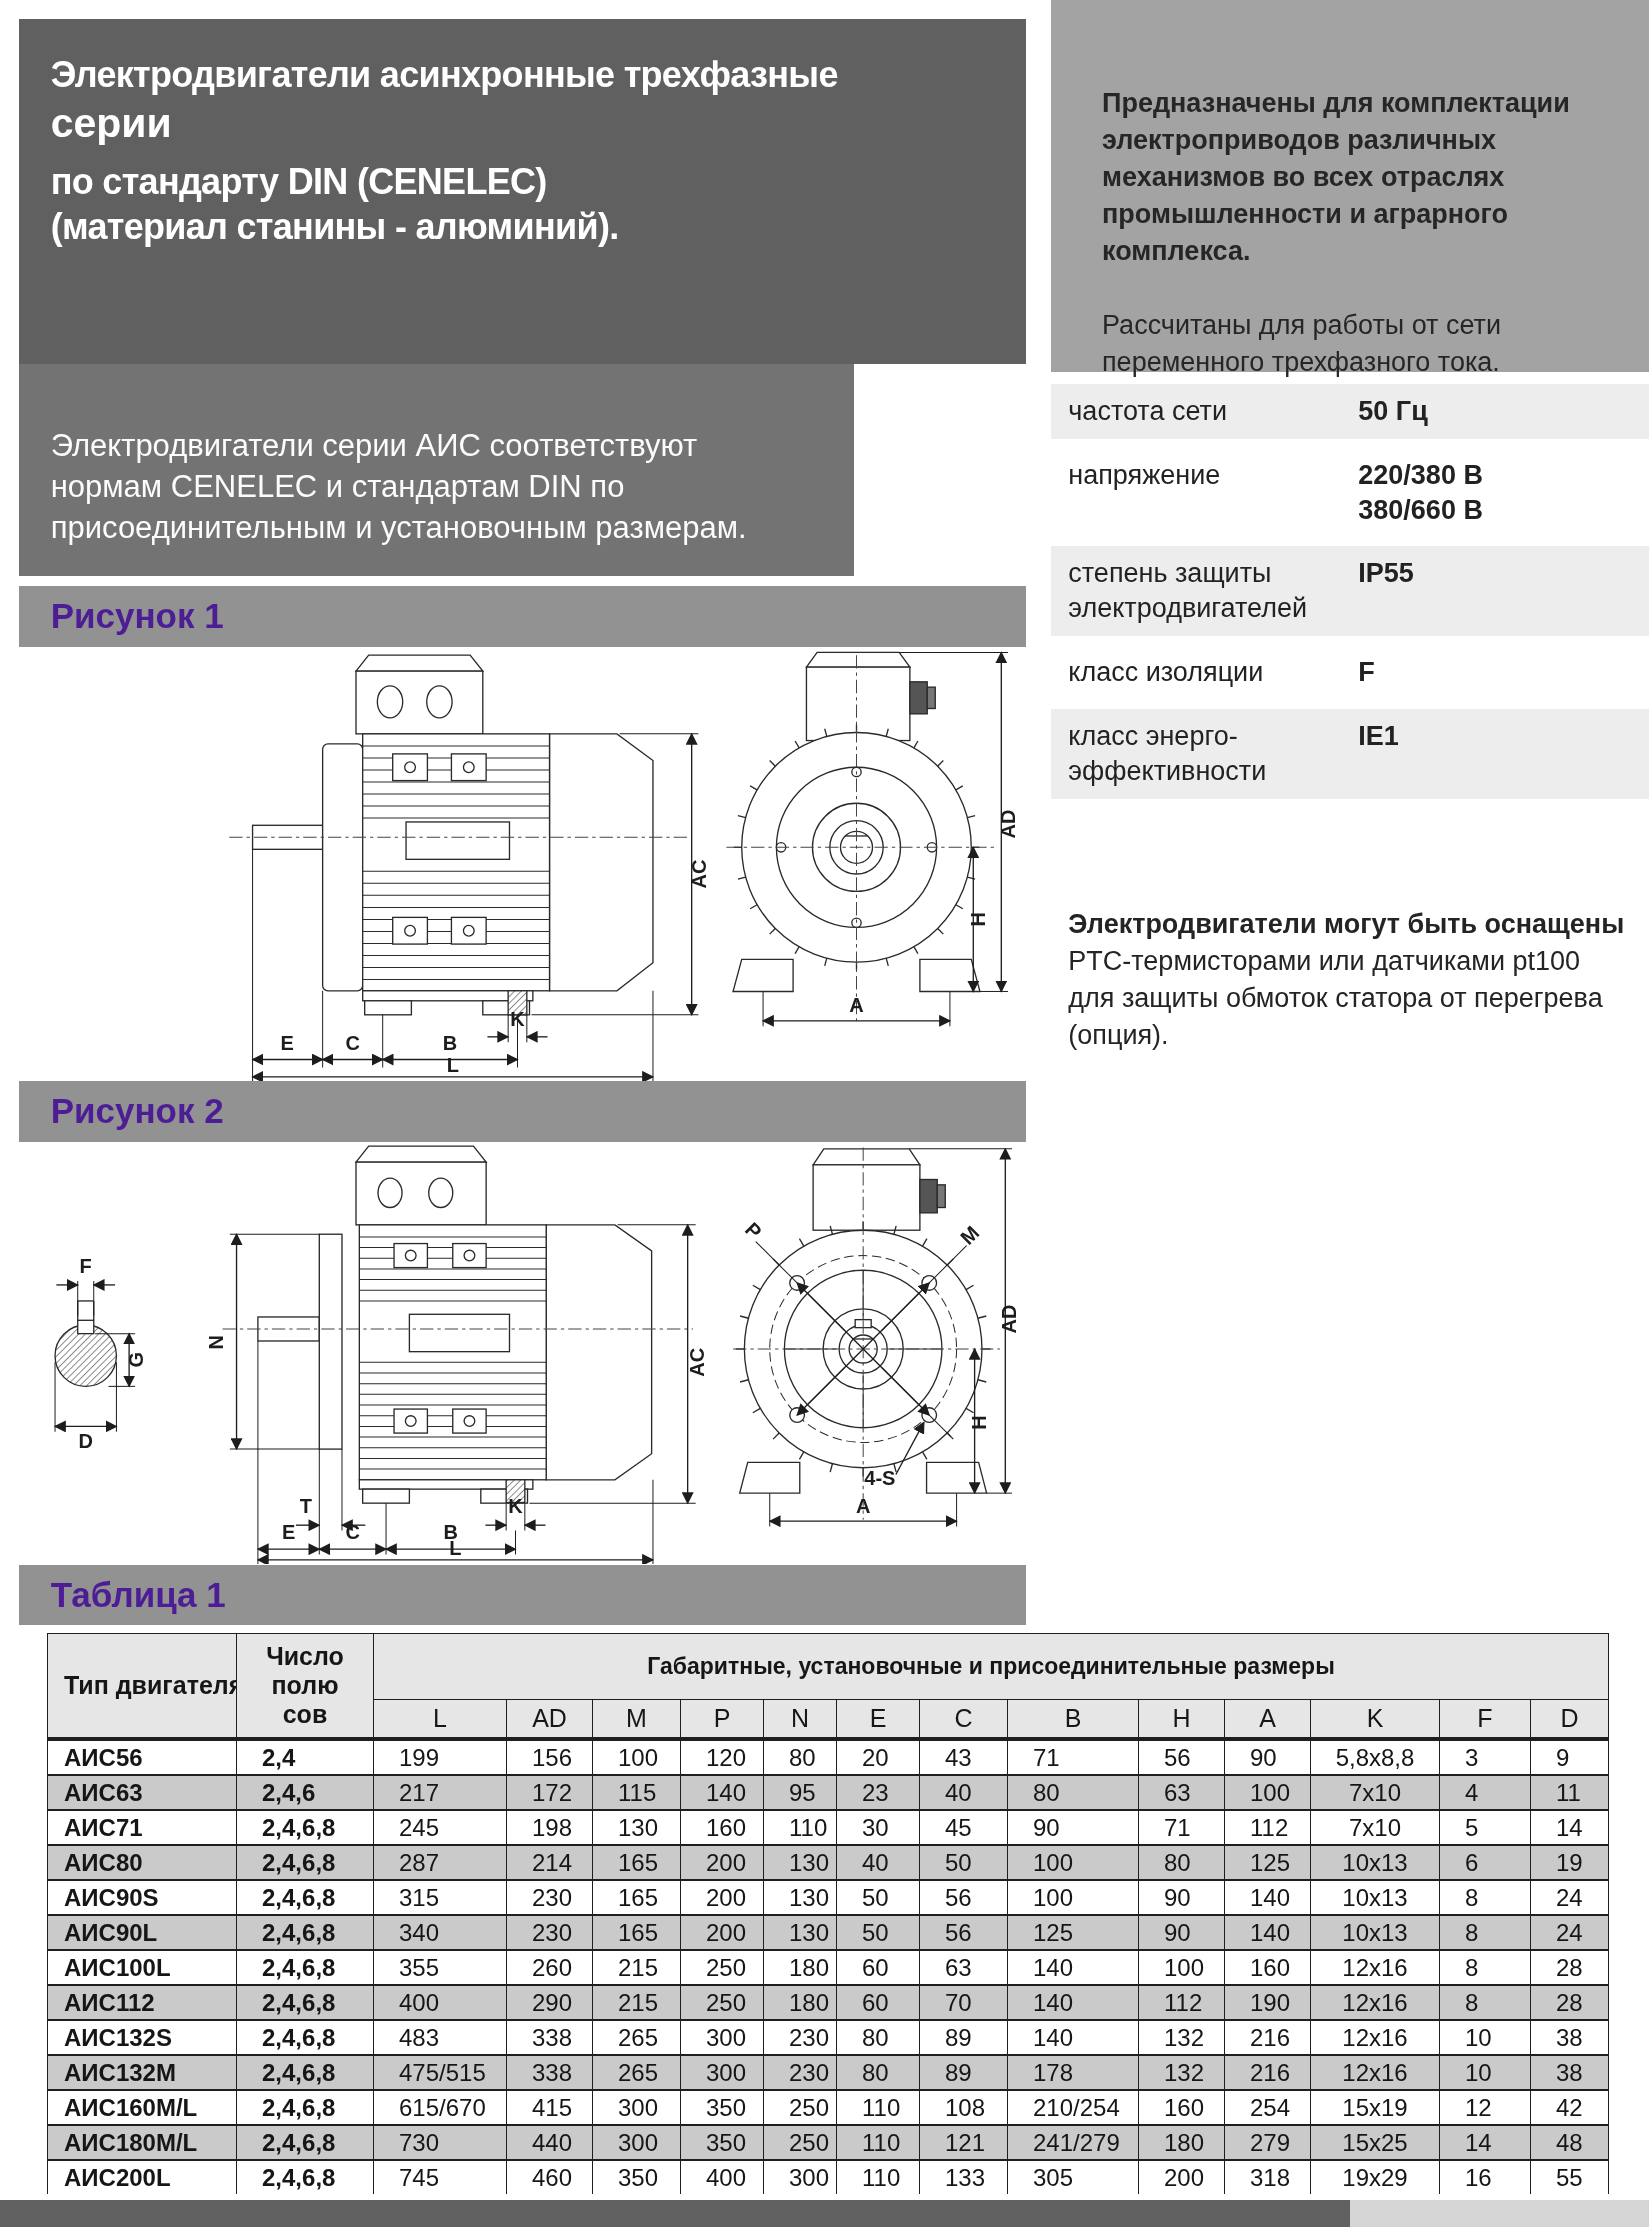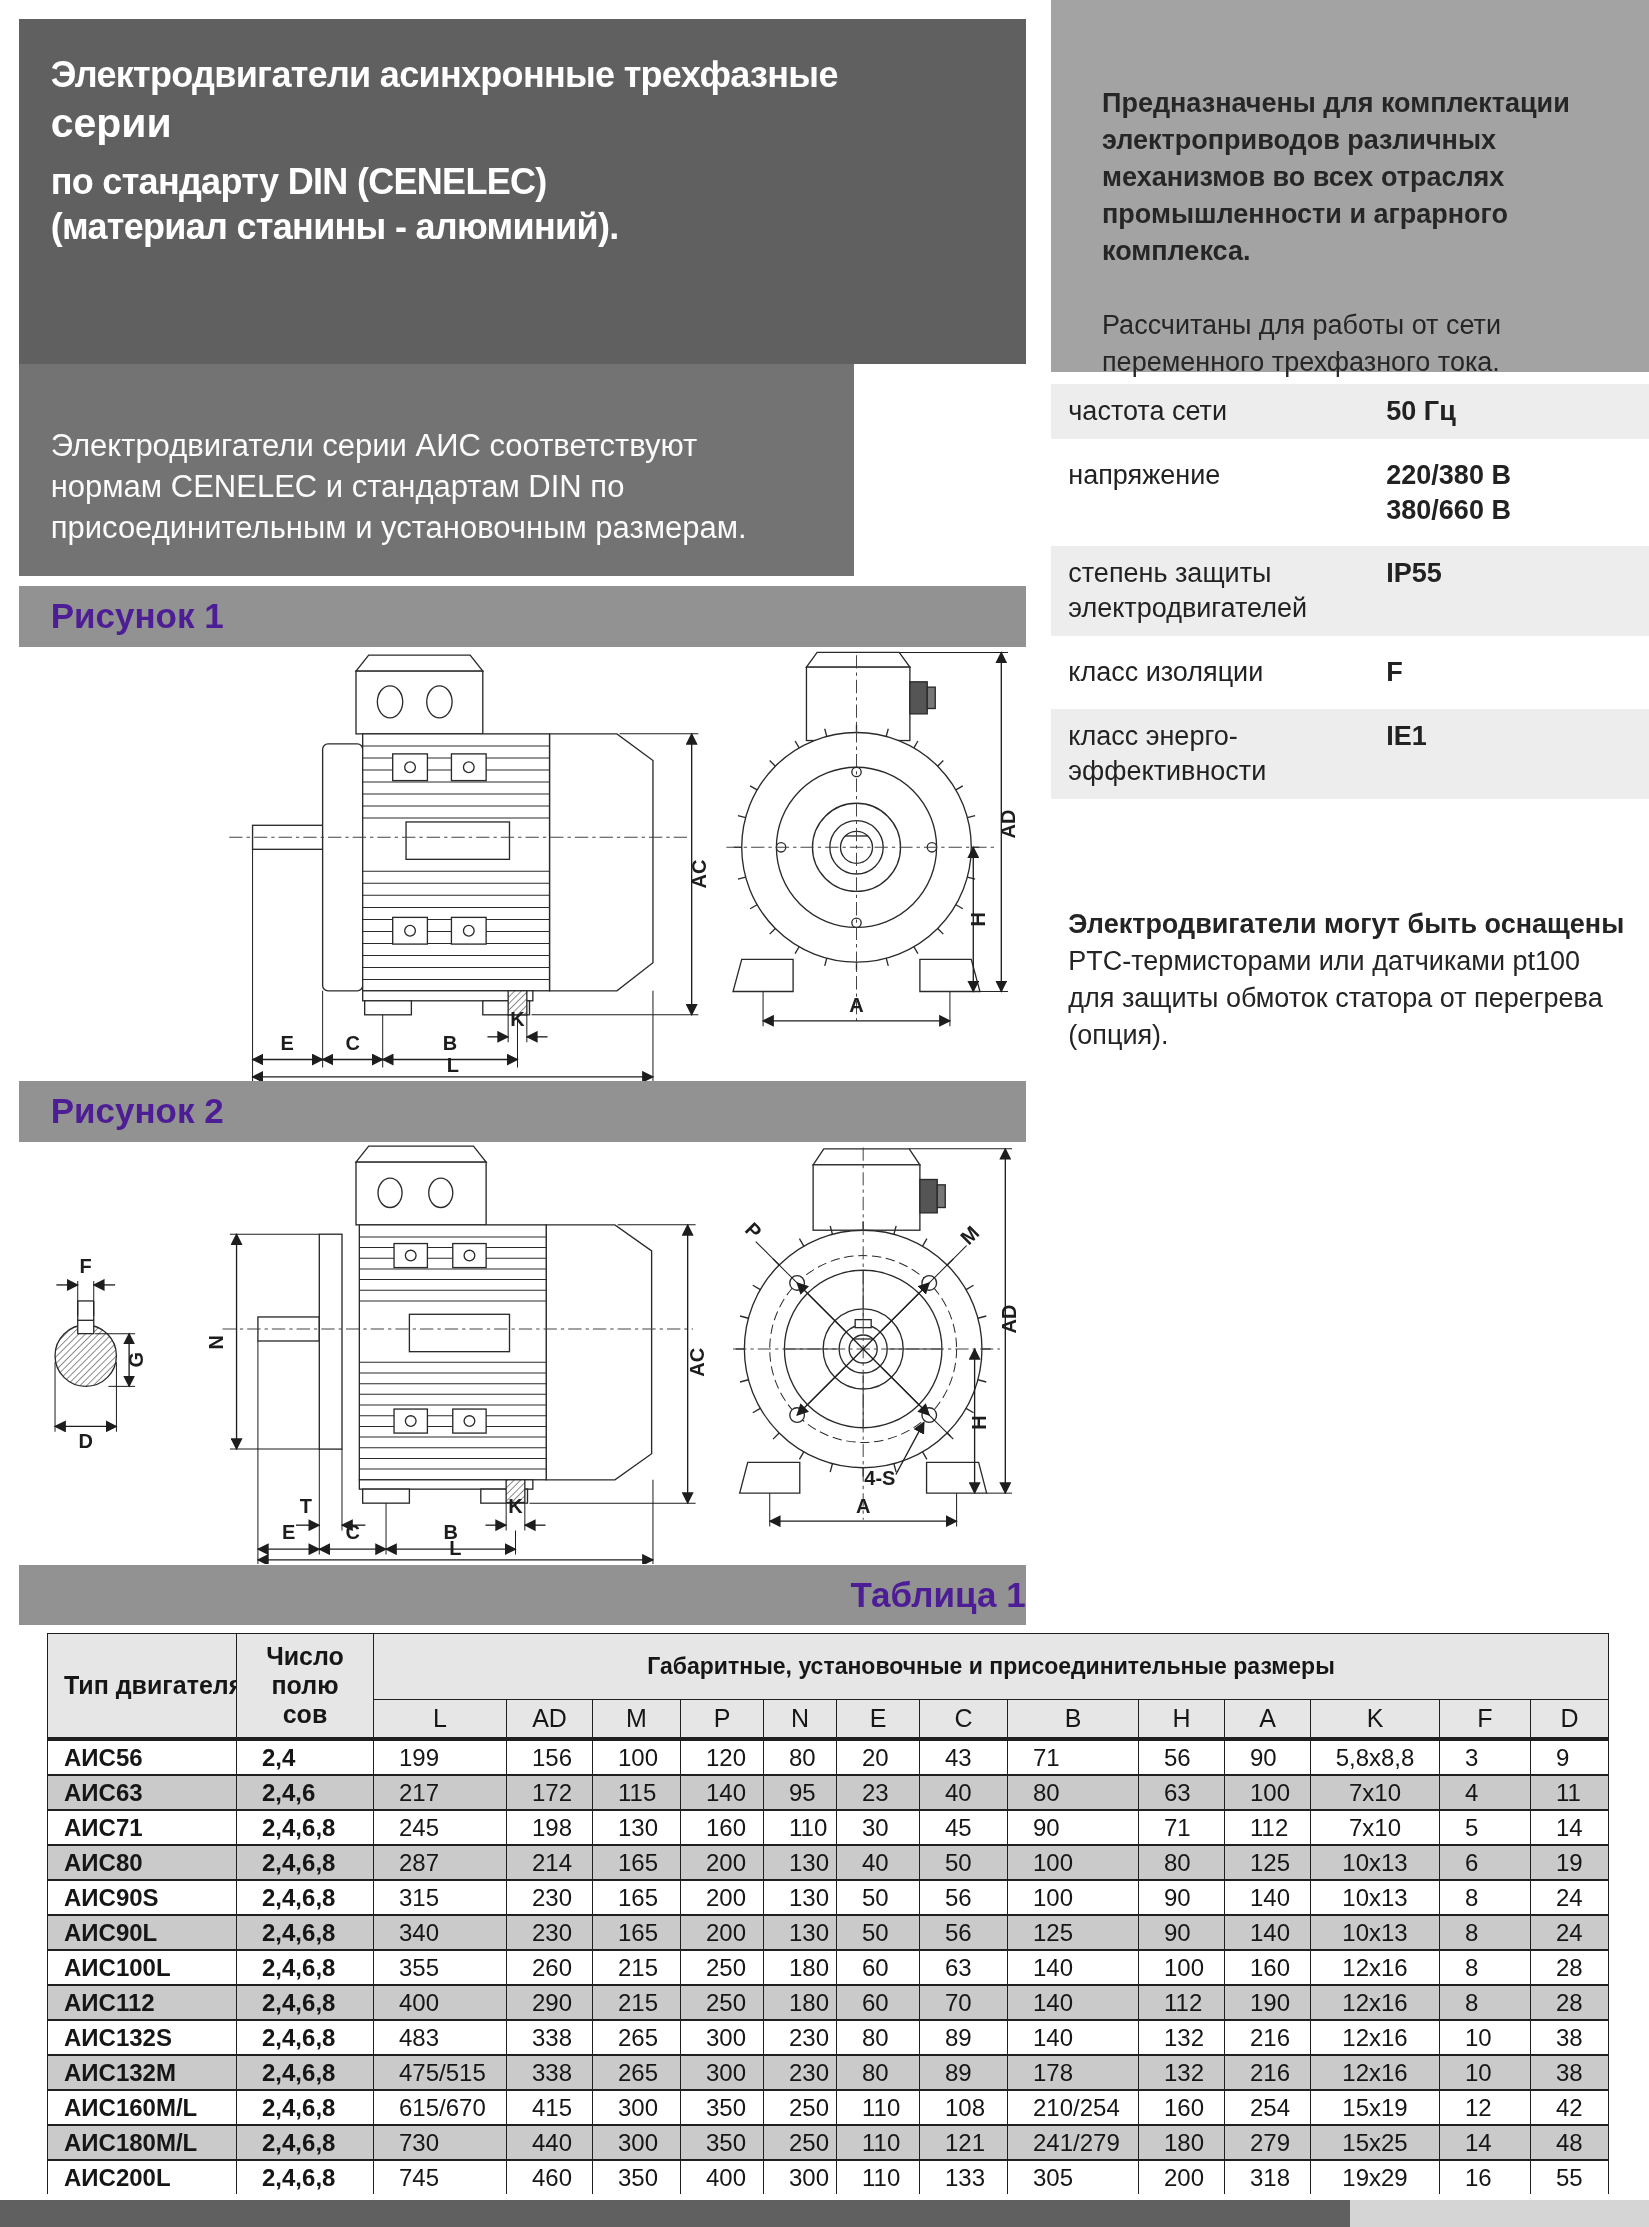--- a/index.html
+++ b/index.html
@@ -12,31 +12,31 @@
   .series-row{display:flex;align-items:baseline;margin-top:4px;}
   .series-prefix{font-size:41px;font-weight:bold;}
   .series-name{font-size:115px;font-weight:bold;line-height:0.95;margin-left:14.7px;letter-spacing:1.3px;}
   .hdr-sub{font-size:36px;font-weight:bold;line-height:45px;margin-top:12px;white-space:pre-line;letter-spacing:-0.7px;}
   #hnote{left:18.7px;top:364px;width:835px;height:212px;background:#737373;color:#fcfcfc;
          padding:61px 47px 0 32px;font-size:31px;line-height:41px;}
   
   .band{background:#929292;color:#4c1d95;font-size:35px;font-weight:bold;line-height:60px;padding-left:32px;}
   #band1{left:18.7px;top:586px;width:1007px;height:61px;}
   #band2{left:18.7px;top:1081px;width:1007px;height:61px;}
-  #band3{left:18.7px;top:1565px;width:1007px;height:60px;text-align:right;}
+  #band3{left:18.7px;top:1565px;width:1007px;height:60px;}
   #fig1{left:18.7px;top:647px;width:1007px;height:434px;}
   #fig2{left:18.7px;top:1142px;width:1007px;height:422px;}
   svg text{font-family:"Liberation Sans",sans-serif;font-size:30px;font-weight:bold;fill:#1d1d1d;}
   
   #rpanel{left:1051px;top:0;width:598px;height:372px;background:#a3a3a3;color:#262626;
           padding:85px 37px 0 51px;font-size:27px;line-height:37px;}
   #rpanel .p1{font-weight:bold;}
   #rpanel .p2{margin-top:37px;}
   #rspecs{left:1051px;top:384px;width:598px;color:#222;}
-  .spec-row{display:flex;padding:10px 0 10px 17.3px;margin-bottom:8.7px;font-size:27px;line-height:35px;gap:28px;}
+  .spec-row{display:flex;padding:10px 0 10px 17.3px;margin-bottom:8.7px;font-size:27px;line-height:35px;}
   .spec-row.shaded{background:#ededed;}
   .spec-label{width:290px;white-space:pre-line;}
   .spec-value{font-weight:bold;white-space:pre-line;}
   #ropts{left:1051px;top:906px;width:598px;padding-left:17.3px;padding-right:20px;
          font-size:27px;line-height:37px;color:#242424;}
   #ropts .b{font-weight:bold;}
   
   #tblwrap{left:47px;top:1633px;width:1562px;}
   table{border-collapse:collapse;width:1562px;table-layout:fixed;font-size:24px;color:#161616;}
   th,td{border:1.3px solid #1f1f1f;overflow:hidden;white-space:nowrap;padding:0;}

